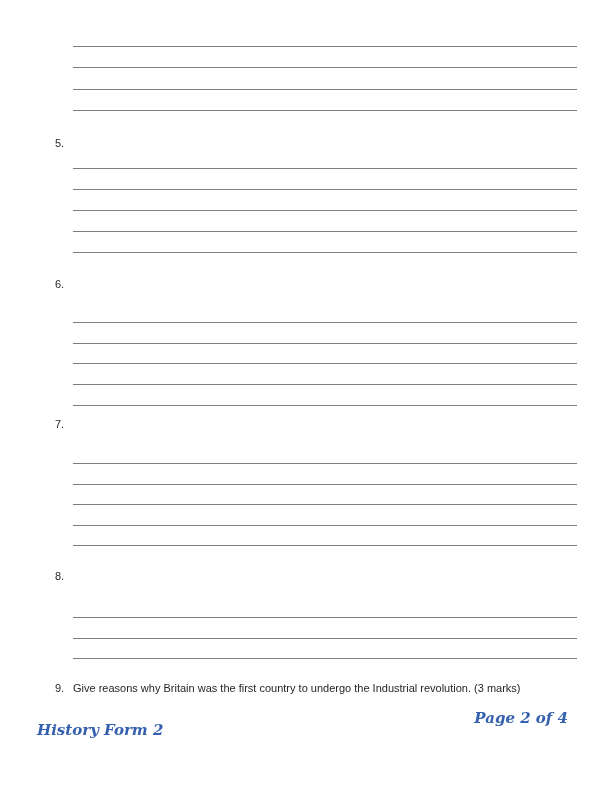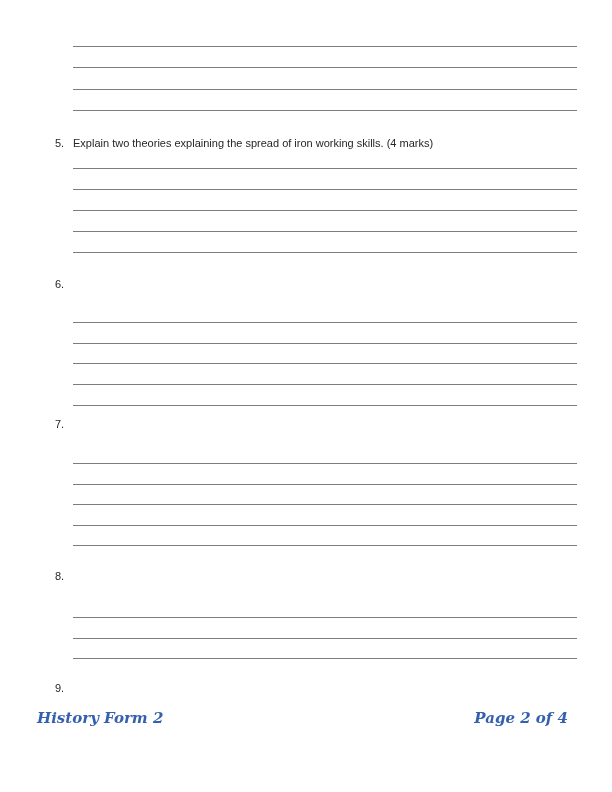--- a/index.html
+++ b/index.html
@@ -41,36 +41,35 @@
   }
   .footer-text {
     position: absolute;
     top: 709px;
     font-family: "DejaVu Serif", serif;
     font-style: italic;
     font-weight: bold;
     font-size: 15px;
     color: #3560ad;
   }
-  #footer-left  { left: 37px; }
+  #footer-left  { left: 37px; margin-top: 12px; }
   #footer-right { right: 44px; }
 </style>
 </head>
 <body>
 
 <div id="page">
   <span id="footer-left" class="footer-text" style="color: rgb(53, 96, 173);">History Form 2</span>
   <span id="footer-right" class="footer-text" style="color: rgb(53, 96, 173);">Page 2 of 4</span>
 <div class="answer-line" style="top: 46px; background: rgb(125, 125, 125);"></div>
     <div class="answer-line" style="top: 67px; background: rgb(125, 125, 125);"></div>
     <div class="answer-line" style="top: 89px; background: rgb(125, 125, 125);"></div>
     <div class="answer-line" style="top: 110px; background: rgb(125, 125, 125);"></div>
     <div class="question" style="top: 136px; color: rgb(38, 38, 38);">
       <span class="qnum">5.</span>
-      <span class="qtext">Explain two theories explaining the spread of iron working skills. (4 marks)</span>
     </div>
     <div class="answer-line" style="top: 168px; background: rgb(125, 125, 125);"></div>
     <div class="answer-line" style="top: 189px; background: rgb(125, 125, 125);"></div>
     <div class="answer-line" style="top: 210px; background: rgb(125, 125, 125);"></div>
     <div class="answer-line" style="top: 231px; background: rgb(125, 125, 125);"></div>
     <div class="answer-line" style="top: 252px; background: rgb(125, 125, 125);"></div>
     <div class="question" style="top: 277px; color: rgb(38, 38, 38);">
       <span class="qnum">6.</span>
     </div>
     <div class="answer-line" style="top: 322px; background: rgb(125, 125, 125);"></div>
@@ -87,14 +86,15 @@
     <div class="answer-line" style="top: 525px; background: rgb(125, 125, 125);"></div>
     <div class="answer-line" style="top: 545px; background: rgb(125, 125, 125);"></div>
     <div class="question" style="top: 569px; color: rgb(38, 38, 38);">
       <span class="qnum">8.</span>
     </div>
     <div class="answer-line" style="top: 617px; background: rgb(125, 125, 125);"></div>
     <div class="answer-line" style="top: 638px; background: rgb(125, 125, 125);"></div>
     <div class="answer-line" style="top: 658px; background: rgb(125, 125, 125);"></div>
     <div class="question" style="top: 681px; color: rgb(38, 38, 38);">
       <span class="qnum">9.</span>
+      <span class="qtext">Give reasons why Britain was the first country to undergo the Industrial revolution. (3 marks)</span>
     </div>
   </div>
 
 </body></html>

